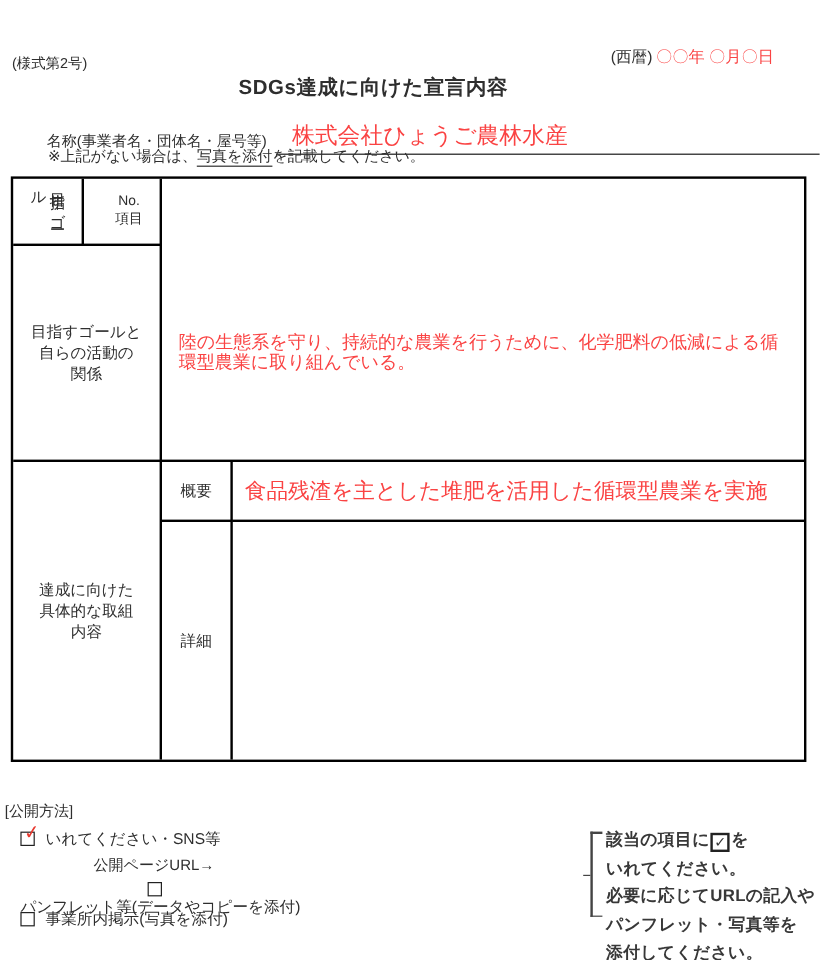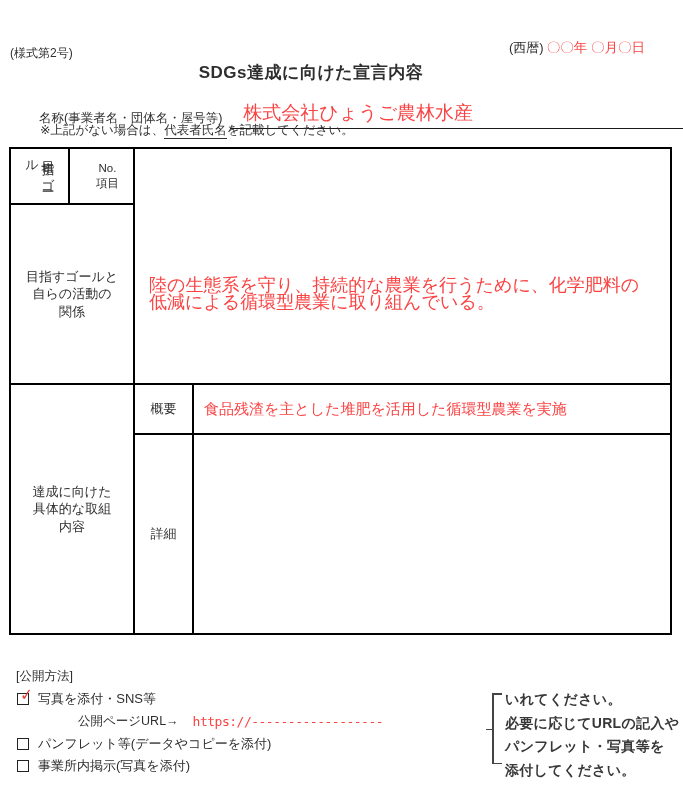--- a/index.html
+++ b/index.html
@@ -51,40 +51,40 @@
   .cell-goal-header { grid-column: 1; grid-row: 1; }
   .vtext {
     writing-mode: vertical-rl; height: 50px;
     font-size: 13px; line-height: 16px; letter-spacing: 1px;
   }
   .cell-no-item { grid-column: 2; grid-row: 1; font-size: 11.5px; line-height: 15px; padding-left: 12px; }
   .cell-goal-value { grid-column: 3 / 5; grid-row: 1; font-size: 13.5px; letter-spacing: .5px; }
   .cell-relation-label { grid-column: 1 / 3; grid-row: 2; font-size: 13px; line-height: 17.5px; }
   .cell-relation-value {
     grid-column: 3 / 5; grid-row: 2; justify-content: flex-start;
-    font-size: 18px; line-height: 17px; padding: 0 14px; text-align: left;
+    font-size: 15px; line-height: 17px; padding: 0 14px; text-align: left;
   }
   .cell-initiative-label { grid-column: 1 / 3; grid-row: 3 / 5; font-size: 13px; line-height: 17.5px; }
   .cell-summary-label { grid-column: 3; grid-row: 3; font-size: 13px; }
   .cell-summary-value {
     grid-column: 4; grid-row: 3; justify-content: flex-start;
-    font-size: 15px; padding: 0 10px; text-align: left; font-family: Liberation Serif, serif;
+    font-size: 18px; padding: 0 10px; text-align: left; font-family: Liberation Serif, serif;
   }
   .cell-detail-label { grid-column: 3; grid-row: 4; font-size: 13px; }
   .cell-detail-value {
     grid-column: 4; grid-row: 4; justify-content: flex-start; align-items: center;
     font-size: 12.5px; line-height: 17px; padding: 0 10px; text-align: left;
     white-space: pre-line;
   }
 
   
-  .pub-section-label { position: absolute; left: 16px; top: 668px; font-size: 12.5px; }
+  .pub-section-label { position: absolute; left: 4px; top: 668px; font-size: 12.5px; }
   .pub-item { position: absolute; left: 17px; font-size: 13px; display: flex; align-items: center; }
   .pub-item-1 { top: 690px; }
-  .pub-item-2 { top: 735px; }
+  .pub-item-2 { top: 735px; flex-direction: column; }
   .pub-item-3 { top: 757px; }
   .checkbox {
     width: 12px; height: 12px; border: 1.5px solid #222; background: #fff;
     display: inline-block; flex: 0 0 auto; margin-right: 9px; position: relative;
   }
   .check-mark {
     position: absolute; left: 2px; top: -7px; color: #e8392f;
     font-size: 16px; font-weight: bold; transform: rotate(-6deg); line-height: 1;
   }
   .url-line { position: absolute; left: 78px; top: 713px; font-size: 12.5px; display: flex; align-items: center; }
@@ -117,21 +117,21 @@
 <div class="date-line">
   <span>(西暦)</span><span class="red date-value">〇〇年 〇月〇日</span>
 </div>
 <div class="doc-title">SDGs達成に向けた宣言内容</div>
 
 <div class="name-line">
   <span class="name-label">名称(事業者名・団体名・屋号等)</span>
   <span class="name-underline red">株式会社ひょうご農林水産</span>
 </div>
 <div class="name-note">
-  <span>※上記がない場合は、</span><span class="u">代表者氏名</span><span>を記載してください。</span>
+  <span>※上記がない場合は、</span><span class="u">写真を添付</span><span>を記載してください。</span>
 </div>
 
 <div class="main-table">
   <div class="cell br bb cell-goal-header">
     <div class="vtext">目指すゴール</div>
   </div>
   <div class="cell br bb cell-no-item lines">No.
 項目</div>
 
   <div class="cell br bb cell-relation-label lines">目指すゴールと
@@ -146,42 +146,42 @@
   <div class="cell bb cell-summary-value red">食品残渣を主とした堆肥を活用した循環型農業を実施</div>
   <div class="cell br cell-detail-label">詳細</div>
 </div>
 
 <div class="pub-section-label">[公開方法]</div>
 
 <div class="pub-item pub-item-1">
   <span class="checkbox">
     <span class="check-mark">✓</span>
   </span>
-  <span>写真を添付・SNS等</span>
+  <span>いれてください・SNS等</span>
 </div>
 
 <div class="url-line">
   <span>公開ページURL→</span>
-  <span class="url-value red">https://------------------</span>
 </div>
 
 <div class="pub-item pub-item-2">
   <span class="checkbox"></span>
   <span>パンフレット等(データやコピーを添付)</span>
 </div>
 
 <div class="pub-item pub-item-3">
   <span class="checkbox"></span>
   <span>事業所内掲示(写真を添付)</span>
 </div>
 
 <div class="note-bracket">
   <span class="v"></span>
     <span class="t"></span>
     <span class="b"></span>
     <span class="m"></span>
 </div>
 <div class="side-note">
+  <div><span>該当の項目に</span><span class="boxed-check">✓</span><span>を</span></div>
   <div class="lines" style="text-align:left">いれてください。
 必要に応じてURLの記入や
 パンフレット・写真等を
 添付してください。</div>
 </div>
 
 </body></html>

